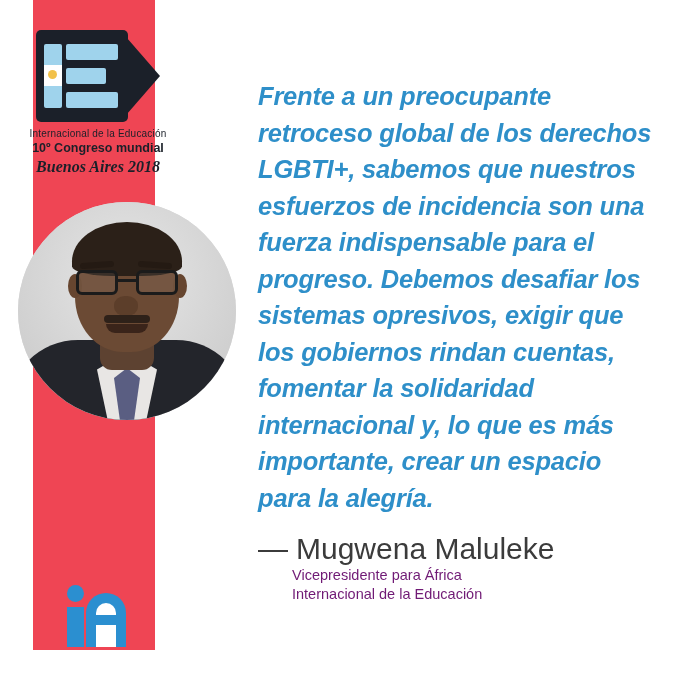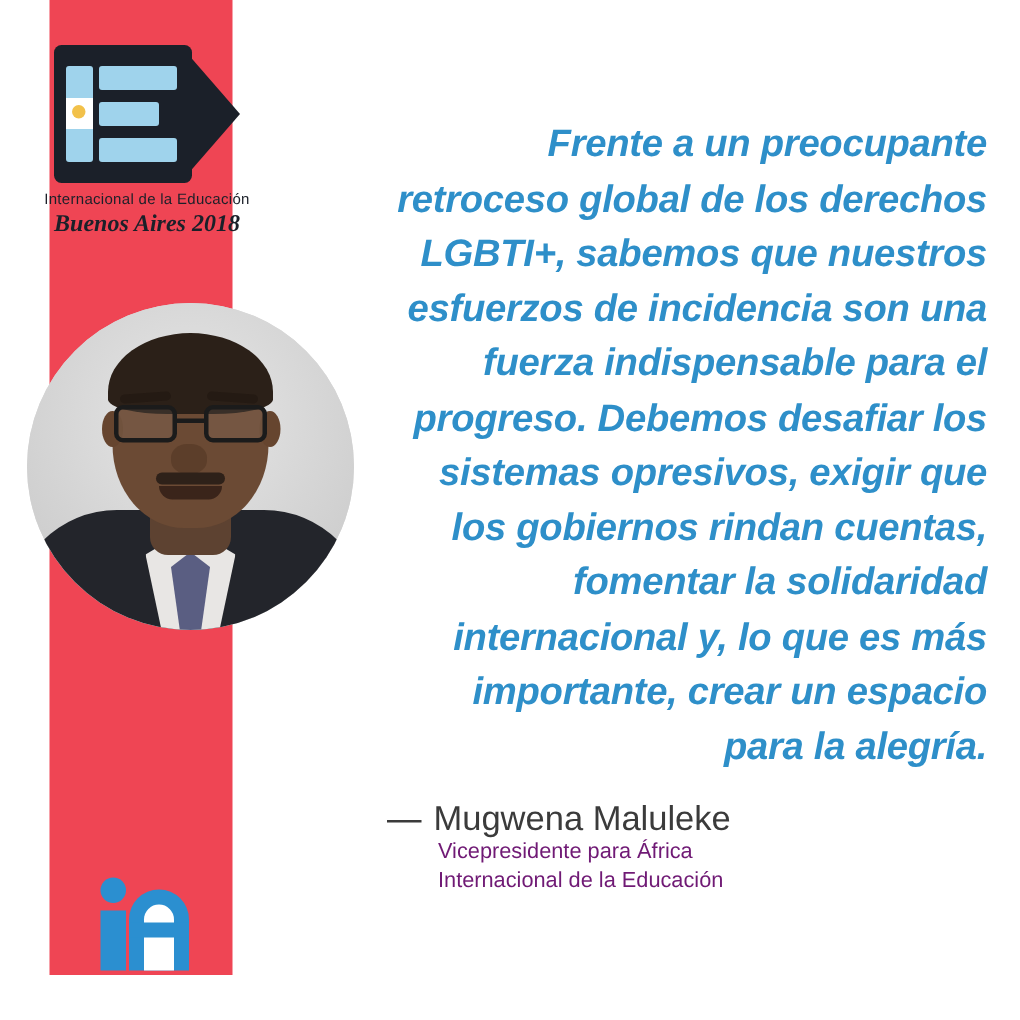--- a/index.html
+++ b/index.html
@@ -325,31 +325,30 @@
     width: 400px;
   }
   .quote-text {
     font-family: "Liberation Sans", sans-serif;
     font-style: italic;
     font-weight: 700;
     font-size: 25.5px;
     line-height: 36.5px;
     color: #2e8fc9;
     letter-spacing: -0.2px;
-    text-align: right;
   }
   .attribution {
     position: absolute;
     left: 258px;
     top: 532px;
     width: 400px;
   }
   .attr-name {
     font-family: "Liberation Sans", sans-serif;
-    font-size: 23px;
+    font-size: 30px;
     font-weight: 400;
     color: #3b3b3b;
     white-space: nowrap;
   }
   .attr-dash {
     display: inline-block;
     margin-right: 8px;
     color: #3b3b3b;
   }
   .attr-role, .attr-org {
@@ -372,20 +371,21 @@
     <div class="logo-mark">
       <div class="logo-arrow"></div>
       <div class="logo-e-box"></div>
       <div class="logo-flag"></div>
       <div class="logo-flag-sun"></div>
       <div class="logo-bar b1"></div>
       <div class="logo-bar b2"></div>
       <div class="logo-bar b3"></div>
     </div>
     <div class="logo-line1">Internacional de la Educación</div>
+    <div class="logo-line2">10º Congreso mundial</div>
     <div class="logo-line3">Buenos Aires 2018</div>
   </div>
 
   <div class="portrait">
     <div class="p-bg"></div>
     <div class="p-suit"></div>
     <div class="p-shirt"></div>
     <div class="p-tie"></div>
     <div class="p-neck"></div>
     <div class="p-head"></div>

